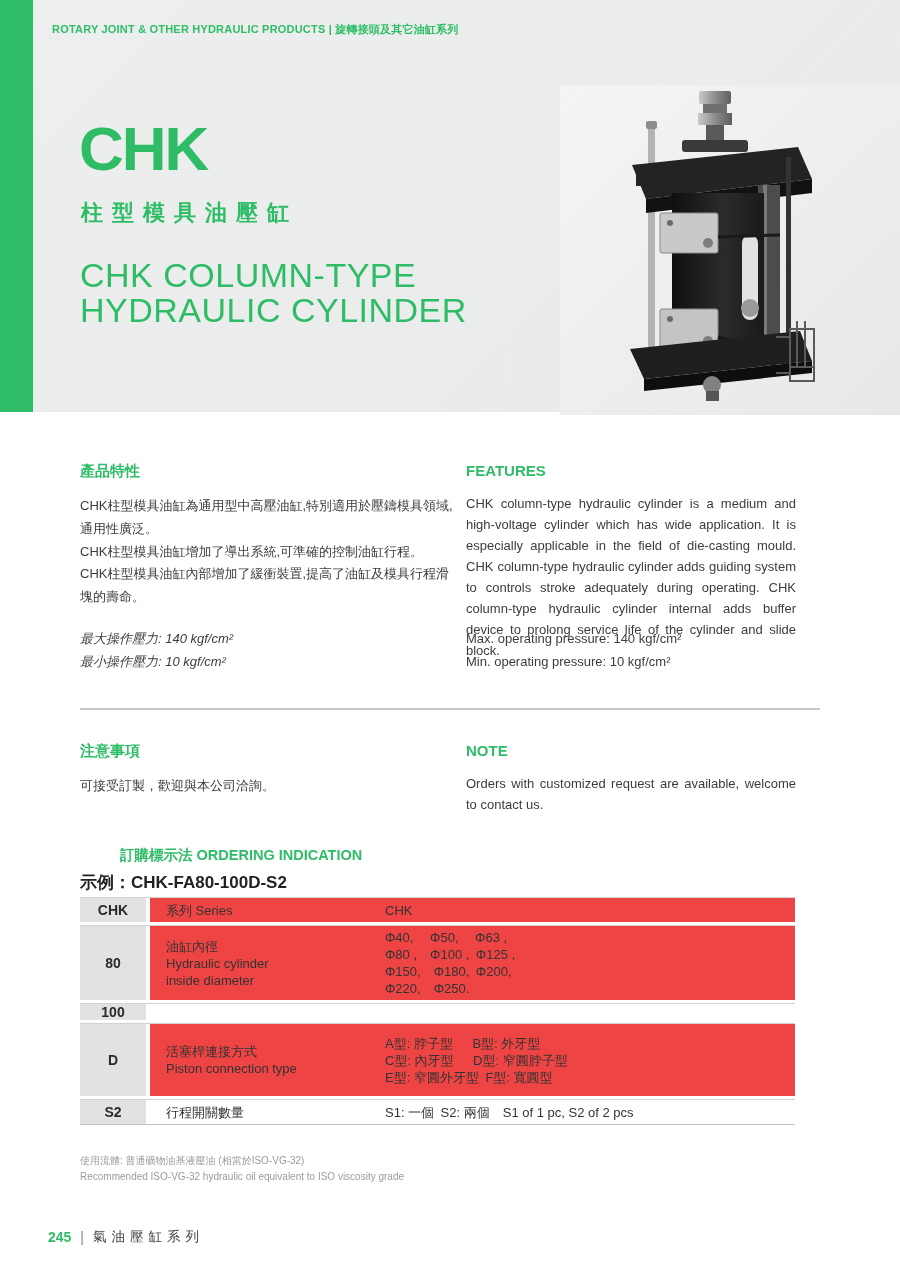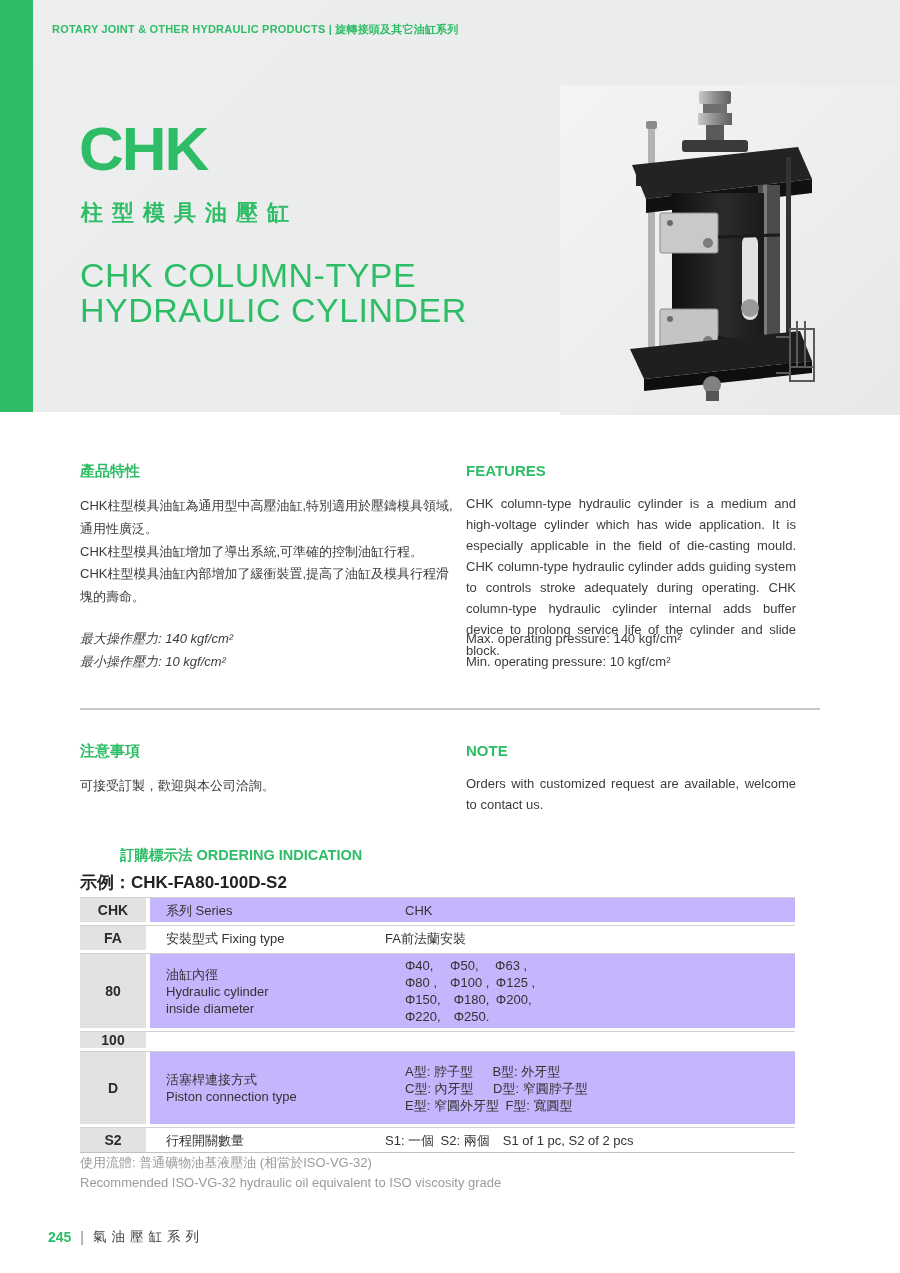--- a/index.html
+++ b/index.html
@@ -100,36 +100,36 @@
     display: flex; align-items: center; justify-content: center;
     margin-right: 4px;
   }
   .cell-body {
     flex: 1;
     display: flex;
     background: #ffffff;
     min-height: 24px;
     align-items: center;
   }
-  .o-row.shaded .cell-body { background: #c4b5fd; gap: 20px; }
+  .o-row.shaded .cell-body { background: #ef4444; }
   .o-row.tall .cell-body { min-height: 72px; }
   .cell-desc {
     width: 235px; min-width: 235px;
     padding: 3px 0 3px 16px;
     white-space: pre-line; line-height: 17px; color: #333333;
   }
   .cell-value {
     flex: 1;
     padding: 3px 0;
     white-space: pre-line; line-height: 17px; color: #333333;
   }
 
   .footnote {
     position: absolute; top: 1153px; left: 80px;
-    font-size: 13px; line-height: 1.55; color: #9b9b9b;
+    font-size: 10px; line-height: 1.55; color: #9b9b9b;
     white-space: pre-line;
   }
 
   
   .page-footer {
     position: absolute; top: 1228px; left: 48px;
     font-size: 14px; display: flex; align-items: center; text-align: center;
   }
   .page-number { color: #2ebd66; font-weight: bold; }
   .footer-sep { color: #8a8a8a; margin: 0 9px; font-weight: 300; }
@@ -250,27 +250,20 @@
 </div>
 
 <div class="ordering-table">
   <div class="o-row shaded">
     <div class="cell-code">CHK</div>
     <div class="cell-body">
       <div class="cell-desc">系列 Series</div>
       <div class="cell-value">CHK</div>
     </div>
   </div>
-  <div class="o-row">
-    <div class="cell-code">FA</div>
-    <div class="cell-body">
-      <div class="cell-desc">安裝型式 Fixing type</div>
-      <div class="cell-value">FA前法蘭安裝</div>
-    </div>
-  </div>
   <div class="o-row shaded tall">
     <div class="cell-code">80</div>
     <div class="cell-body">
       <div class="cell-desc">油缸內徑
 Hydraulic cylinder
 inside diameter</div>
       <div class="cell-value">Φ40,  Φ50,  Φ63 ,
 Φ80 , Φ100 , Φ125 ,
 Φ150, Φ180, Φ200,
 Φ220, Φ250.</div>

